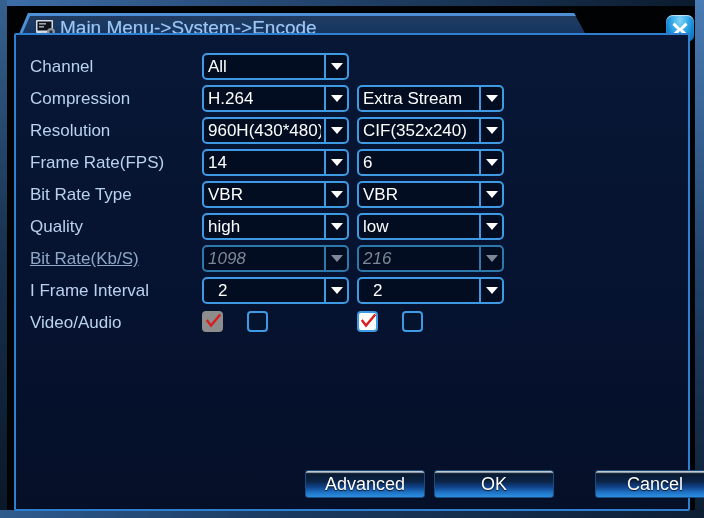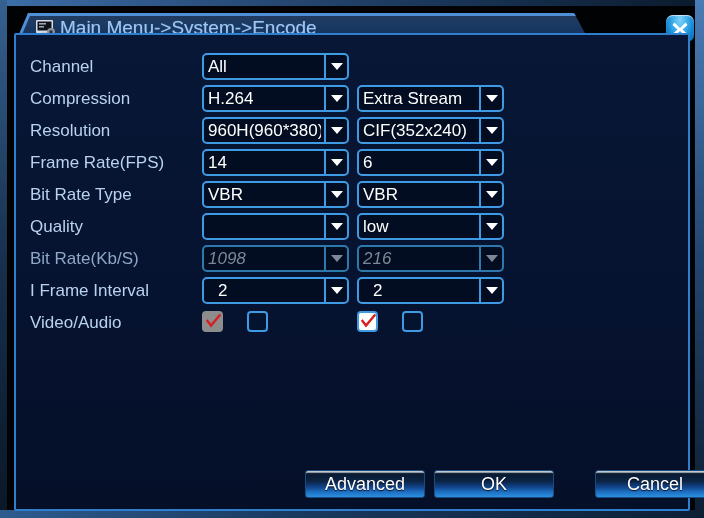--- a/index.html
+++ b/index.html
@@ -126,21 +126,21 @@
     height: 30px;
   }
   .lbl {
     position: absolute;
     left: 14px; top: 0;
     font-size: 17px;
     color: #b9d2ef;
     line-height: 28px;
     white-space: nowrap;
   }
-  .lbl.dim { color: #8ea7c6; }
+  .lbl.dim { color: #8ea7c6; text-decoration: underline; }
 
   
   .combo {
     position: absolute;
     height: 27px;
     border: 2px solid #3e9ae2;
     border-radius: 5px;
     background: #020d22;
     cursor: pointer;
     overflow: hidden;
@@ -293,21 +293,21 @@
             <span class="val">Extra Stream</span>
             <span class="arrowbox">
                 <i></i>
               </span>
           </div>
         </div>
 
         <div class="row" style="top:82px;">
           <span class="lbl">Resolution</span>
           <div class="combo c1">
-            <span class="val">960H(960*380)</span>
+            <span class="val">960H(430*480)</span>
             <span class="arrowbox">
                 <i></i>
               </span>
           </div>
           <div class="combo c2">
             <span class="val">CIF(352x240)</span>
             <span class="arrowbox">
                 <i></i>
               </span>
           </div>
@@ -341,20 +341,21 @@
             <span class="val">VBR</span>
             <span class="arrowbox">
                 <i></i>
               </span>
           </div>
         </div>
 
         <div class="row" style="top:178px;">
           <span class="lbl">Quality</span>
           <div class="combo c1">
+            <span class="val">high</span>
             <span class="arrowbox">
                 <i></i>
               </span>
           </div>
           <div class="combo c2">
             <span class="val">low</span>
             <span class="arrowbox">
                 <i></i>
               </span>
           </div>

